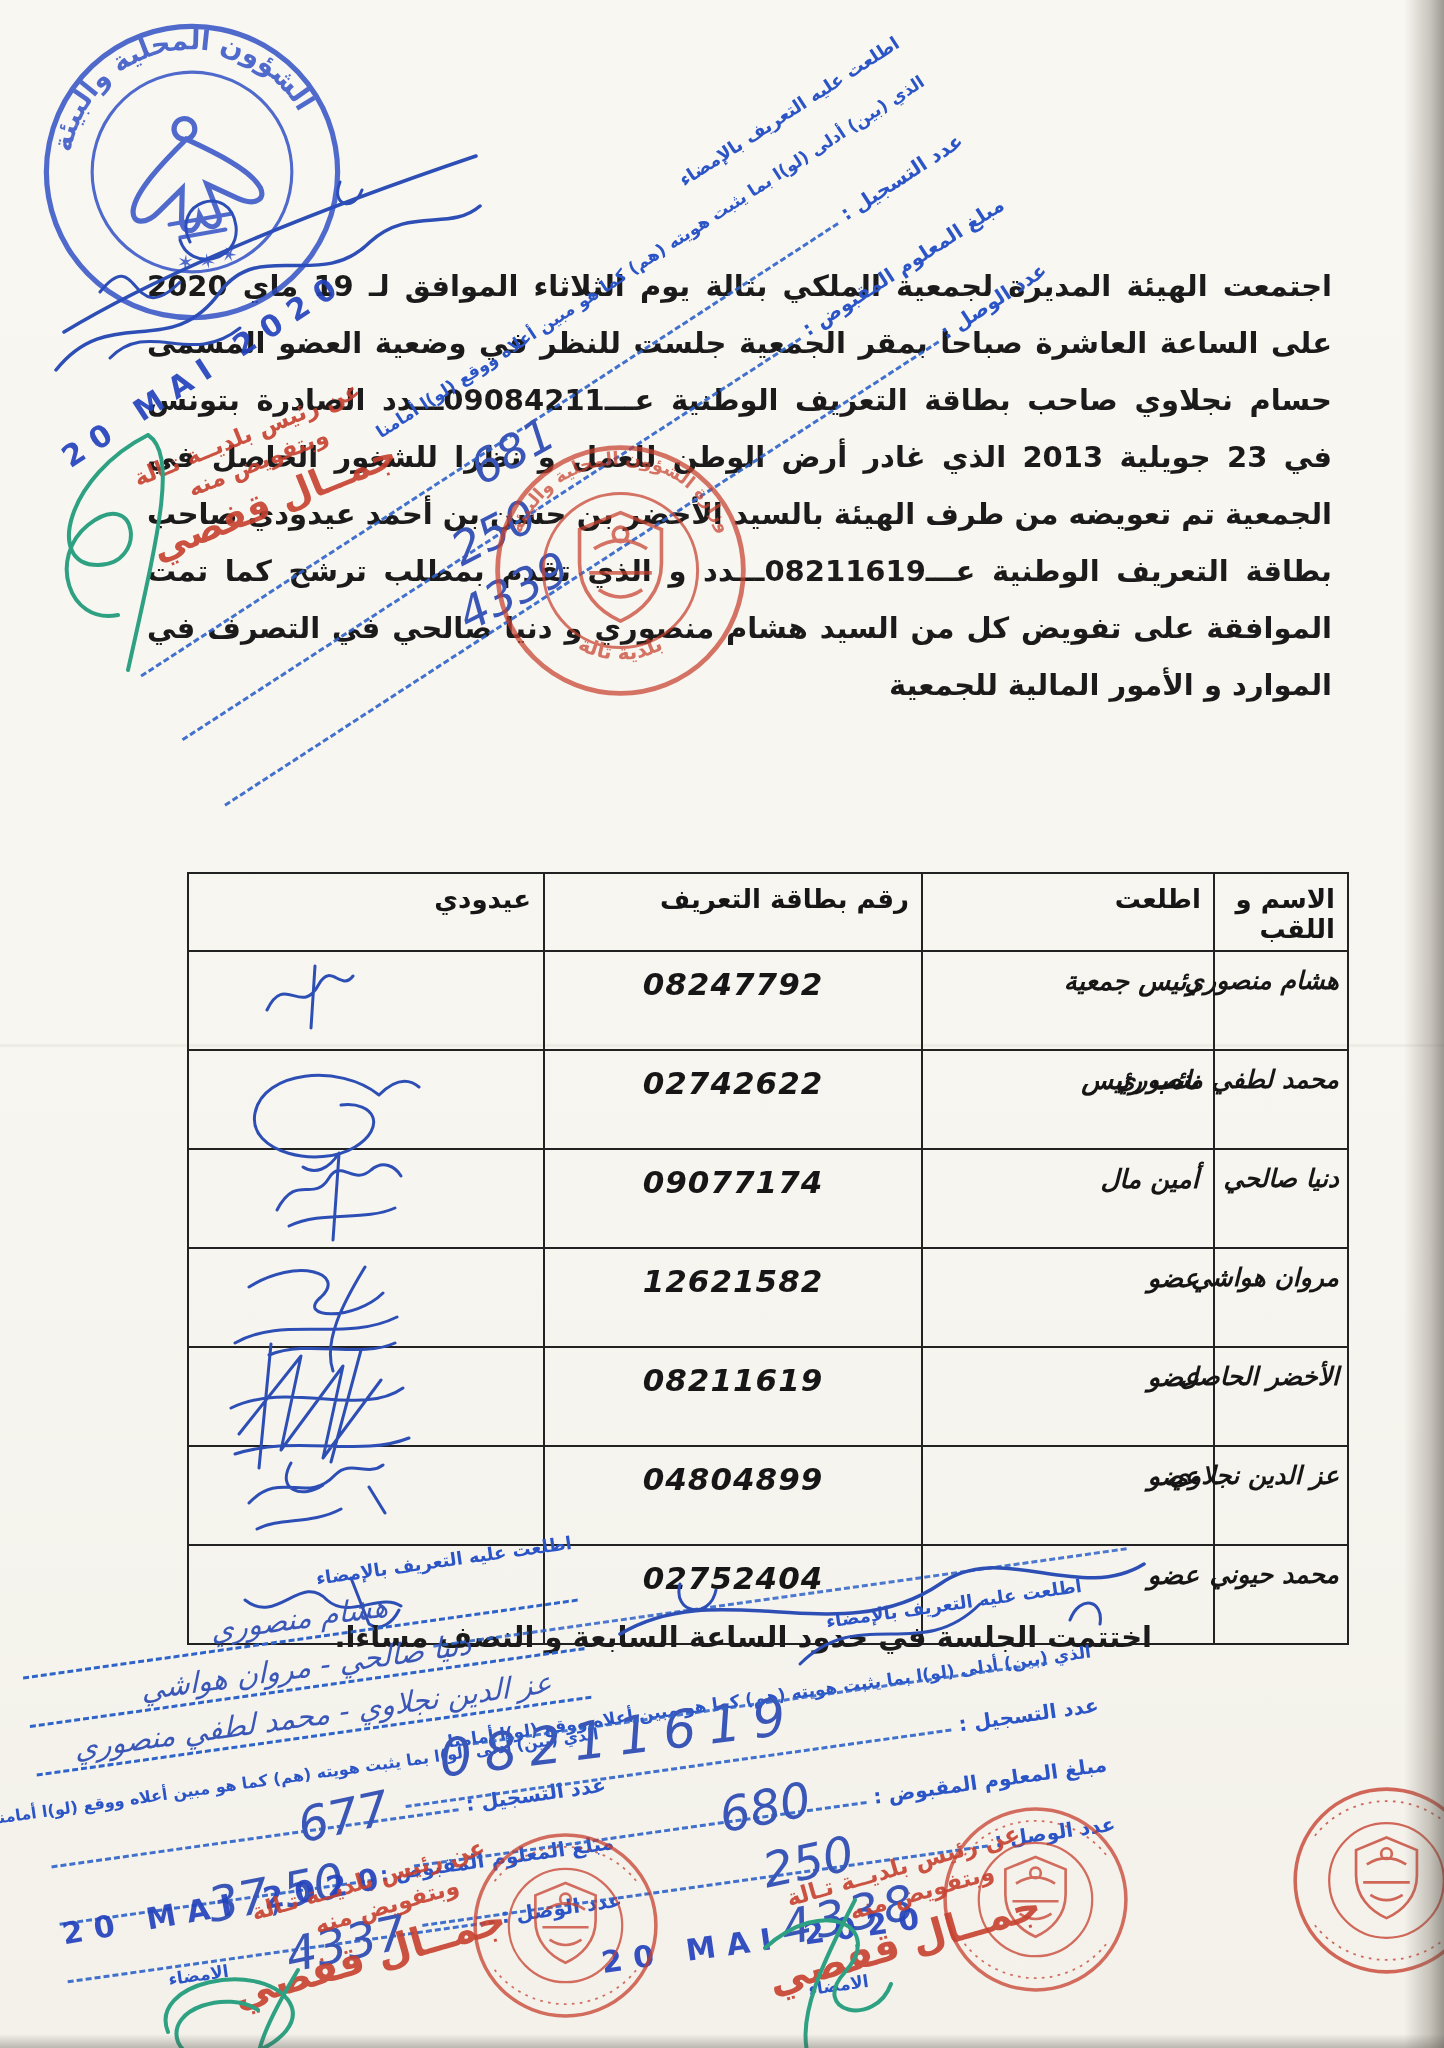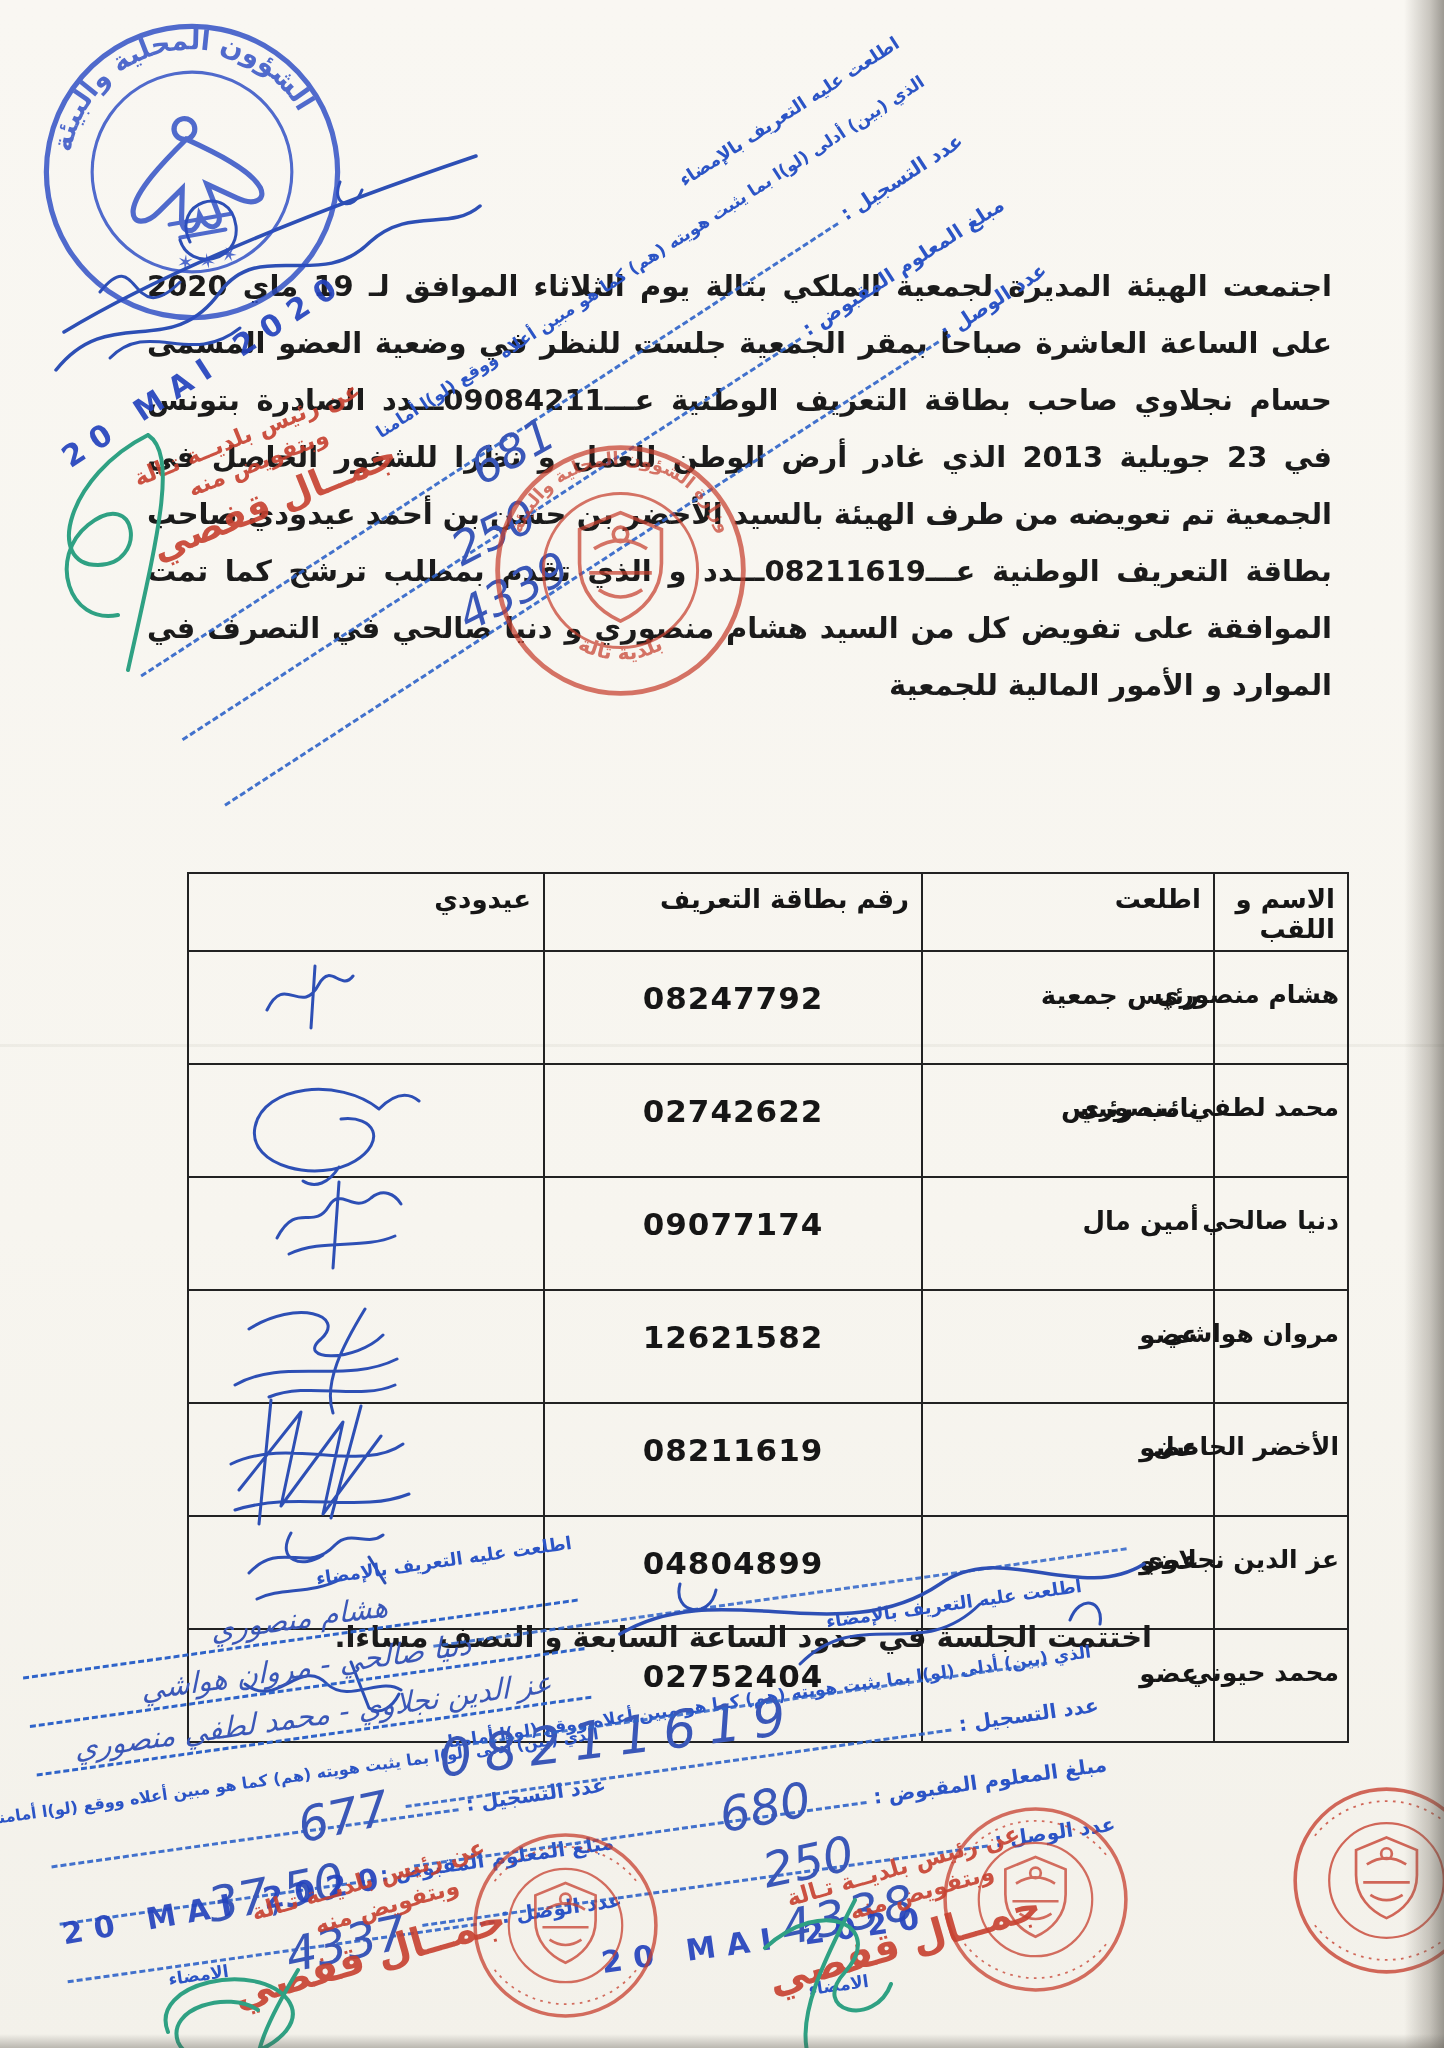--- a/index.html
+++ b/index.html
@@ -19,21 +19,21 @@
   #p2{top:726px;}
   .closing{position:absolute;top:1620px;right:292px;direction:rtl;
         font-size:29px;font-weight:bold;color:#1b1b1b;z-index:2;}
 
   
   table.members{position:absolute;left:187px;top:872px;width:1160px;border-collapse:collapse;
         table-layout:fixed;direction:rtl;z-index:1;}
   table.members th,table.members td{border:2px solid #222;vertical-align:top;overflow:visible;}
   table.members th{height:66px;font-size:26px;font-weight:bold;text-align:right;
         padding:10px 12px 0 0;color:#161616;}
-  table.members td{height:82px;padding-top:28px;color:#161616;}
+  table.members td{height:82px;padding-top:14px;color:#161616;font-style:italic;}
   td.c-name{font-size:25px;font-weight:bold;text-align:right;padding-right:8px;white-space:nowrap;}
   td.c-role{font-size:26px;font-weight:bold;text-align:right;padding-right:14px;white-space:nowrap;}
   td.c-id{font-size:31px;font-weight:bold;text-align:center;letter-spacing:1px;}
   td.c-sig{position:relative;}
   td.c-sig svg{position:absolute;overflow:visible;}
 
   .ink{stroke:#2d4fb5;fill:none;stroke-width:3;stroke-linecap:round;stroke-linejoin:round;}
   .ink-g{stroke:#2fa183;fill:none;stroke-width:4;stroke-linecap:round;stroke-linejoin:round;}
 
   

